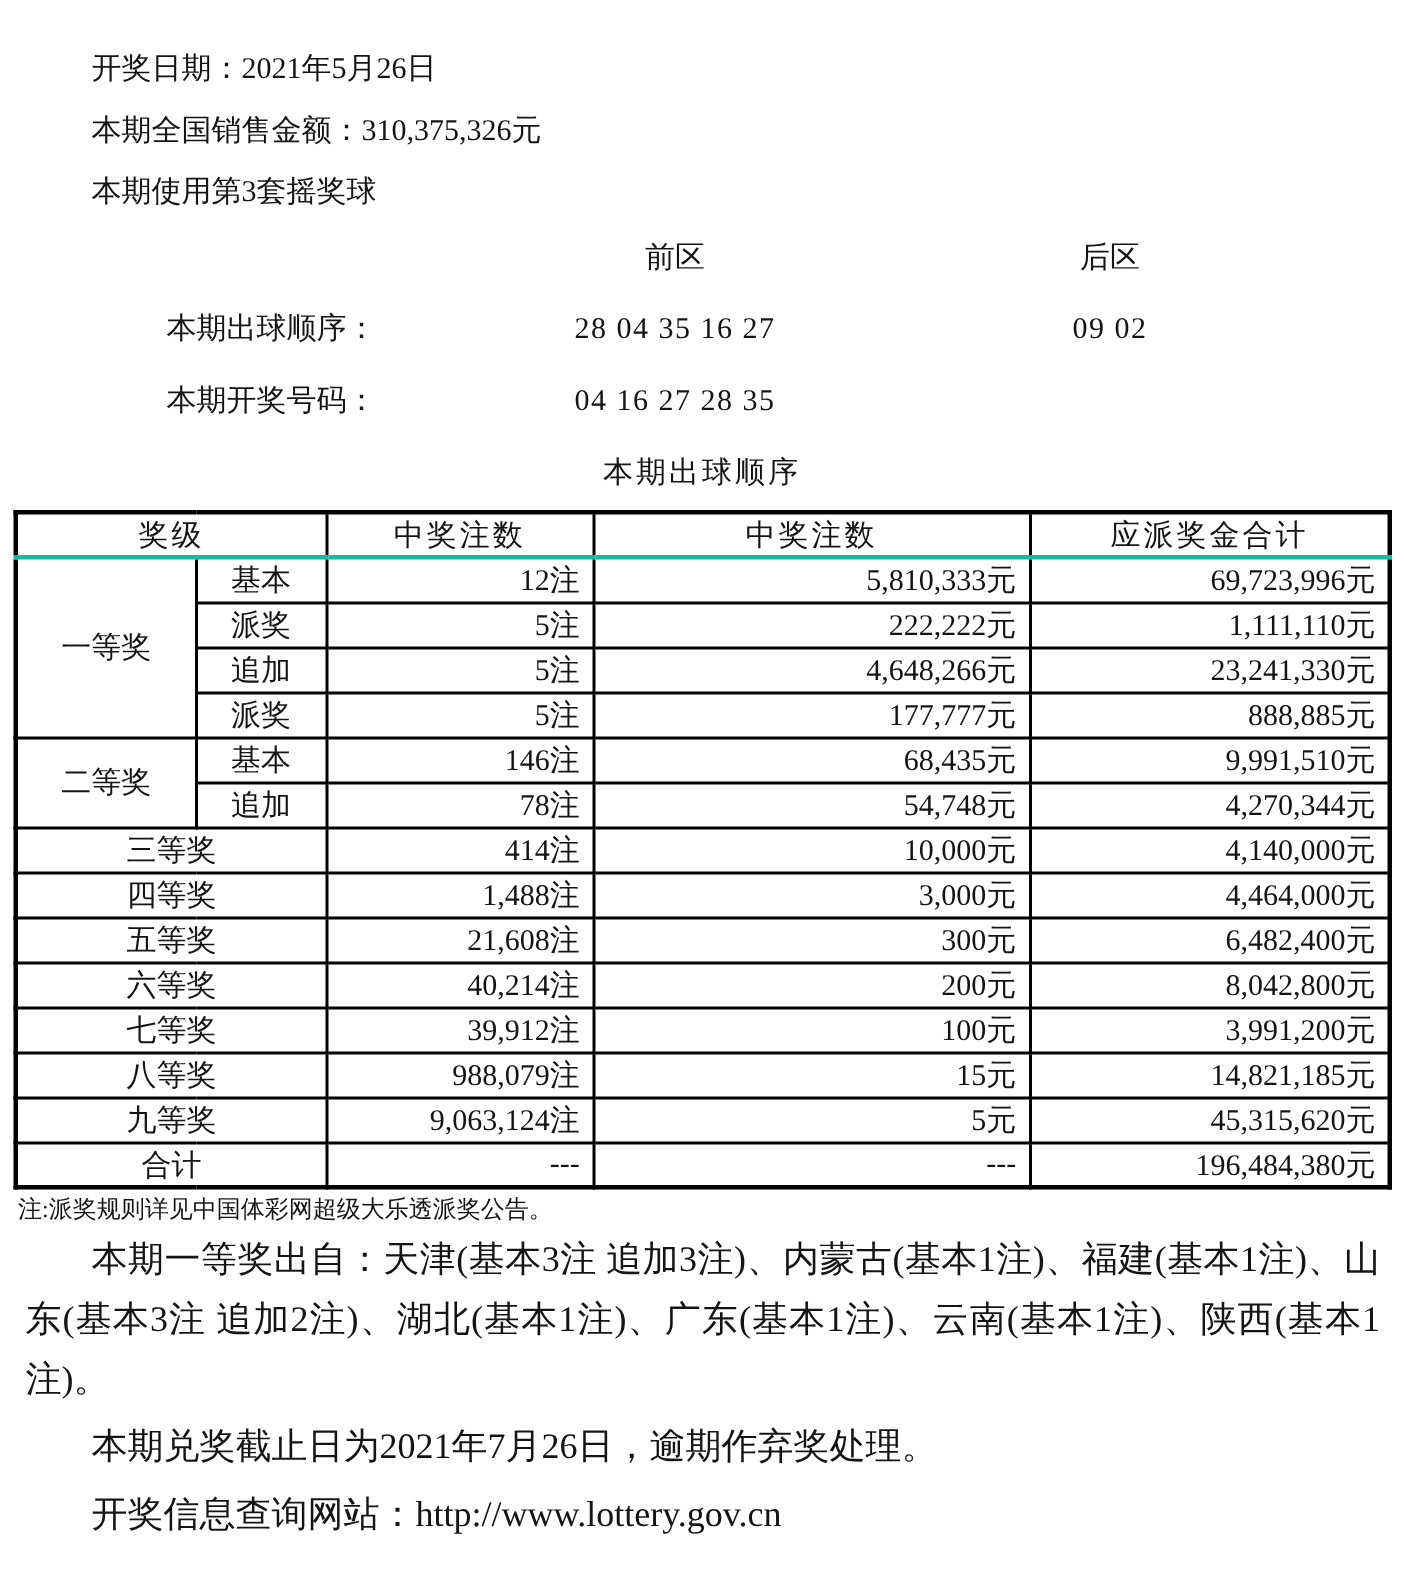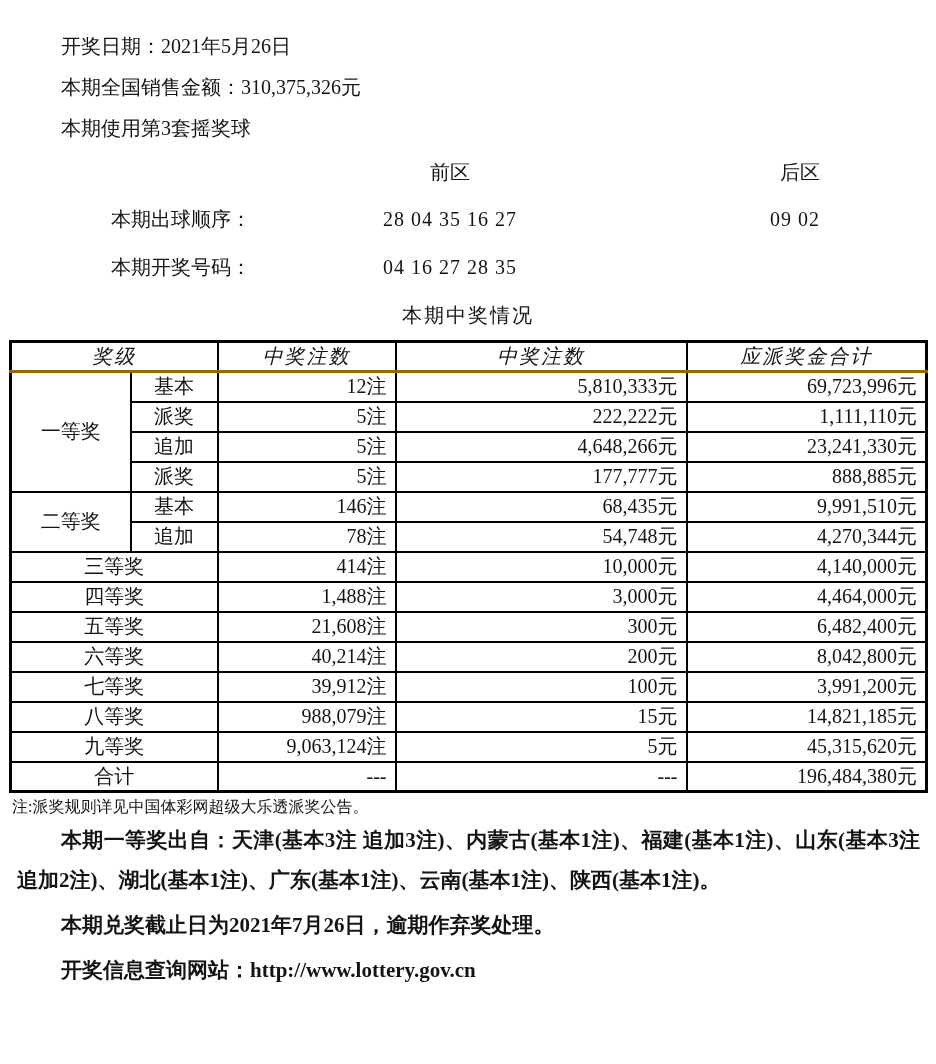--- a/index.html
+++ b/index.html
@@ -23,21 +23,21 @@
 
   
   .zone-row {
     display: grid;
     grid-template-columns: 300px 300px 60px 240px;
     font-size: 20px;
     white-space: nowrap;
   }
   .zone-row .lbl { padding-left: 62px; text-align: center; }
   .zone-row .front { text-align: center; }
-  .zone-row .back { text-align: right; padding-right: 80px; }
+  .zone-row .back { text-align: center; padding-right: 80px; }
   .zone-labels { height: 46px; line-height: 46px; }
   .ball-row { height: 48px; line-height: 48px; }
   .balls { letter-spacing: 1px; }
 
   
   .table-title {
     height: 49px; line-height: 49px;
     text-align: center;
     font-size: 20px;
     letter-spacing: 2px;
@@ -51,32 +51,32 @@
     border: 3px solid #000;
   }
   table.prize td {
     border: 2px solid #000;
     height: 30px;
     font-size: 20px;
     padding: 0;
     overflow: hidden;
     white-space: nowrap;
   }
-  table.prize tr.head td { border-bottom: 3px solid #a16207; letter-spacing: 2px; font-style: italic; }
+  table.prize tr.head td { border-bottom: 3px solid #14b8a6; letter-spacing: 2px; }
   td.c { text-align: center; }
   td.r { text-align: right; padding-right: 8px !important; }
 
   
   .note {
     font-size: 16px;
     height: 27px; line-height: 27px;
     padding-left: 12px;
     white-space: nowrap;
   }
-  .paragraphs { margin: 0 16px 0 17px; font-size: 21px; font-weight: bold; }
+  .paragraphs { margin: 0 16px 0 17px; font-size: 24px; }
   .paragraphs p {
     margin: 0 0 5px 0;
     line-height: 40px;
     text-indent: 44px;
     text-align: justify;
   }
 </style>
 </head>
 <body>
 
@@ -101,21 +101,21 @@
     <div></div>
     <div class="back balls">09 02</div>
   </div>
 
   <div class="zone-row ball-row">
     <div class="lbl">本期开奖号码：</div>
     <div class="front balls">04 16 27 28 35</div>
     <div></div>
   </div>
 
-  <div class="table-title">本期中奖情况</div>
+  <div class="table-title">本期出球顺序</div>
 
   <table class="prize">
     <colgroup>
       <col style="width:120px">
         <col style="width:87px">
         <col style="width:178px">
         <col style="width:291px">
         <col style="width:240px">
     </colgroup>
     <tbody>

